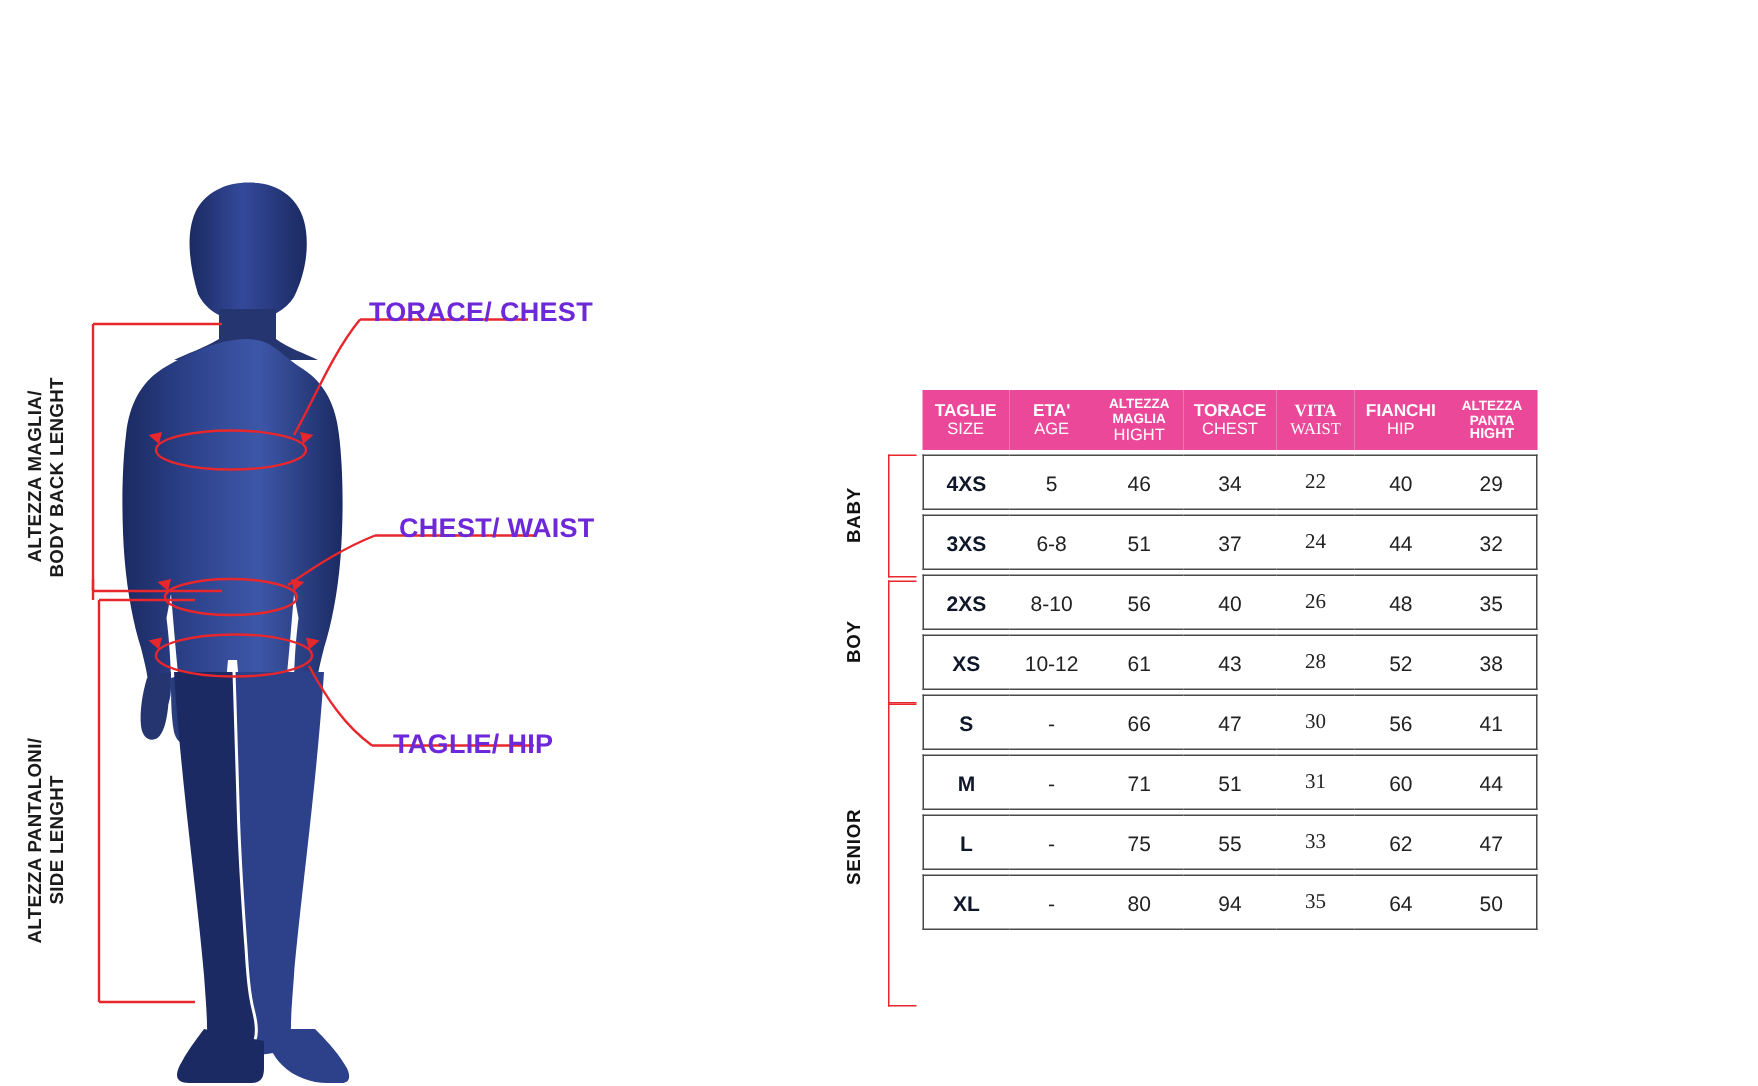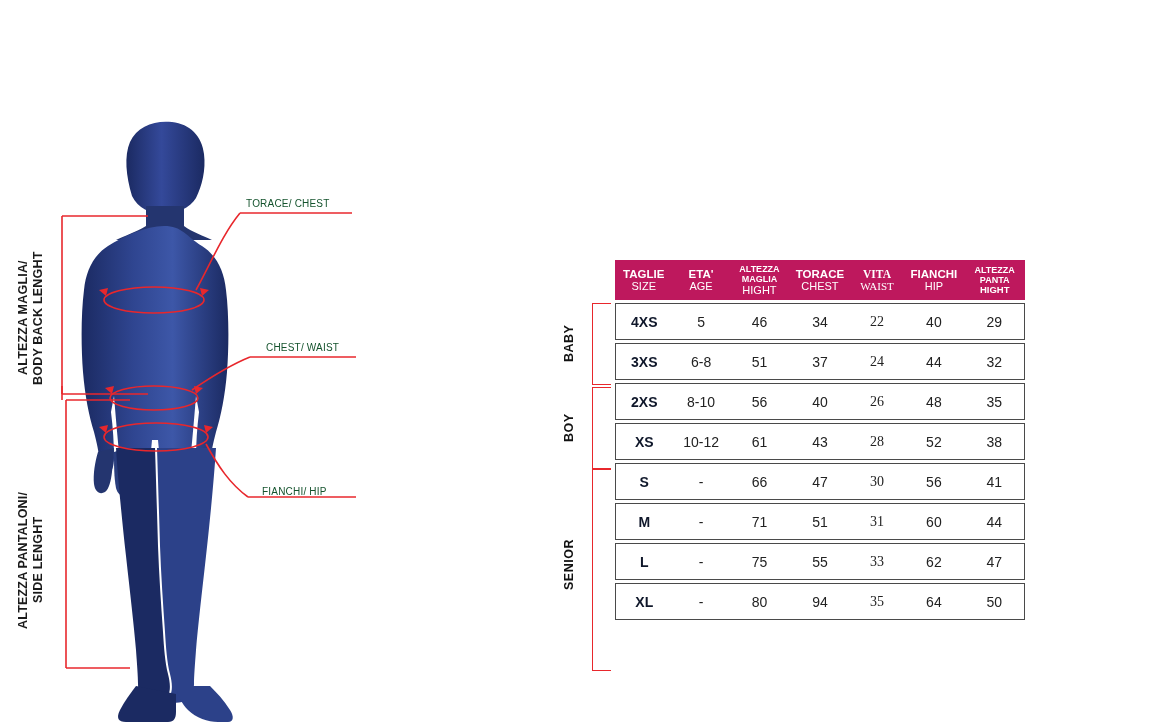--- a/index.html
+++ b/index.html
@@ -24,23 +24,23 @@
     height: 724px;
   }
   #figure-svg {
     position: absolute;
     left: 0;
     top: 0;
   }
 
   .callout-label {
     position: absolute;
-    font-weight: normal;
-    font-size: 10px;
-    color: #14532d;
+    font-weight: bold;
+    font-size: 18px;
+    color: #6d28d9;
     white-space: nowrap;
     letter-spacing: 0.2px;
   }
   #label-chest { left: 246px; top: 198px; }
   #label-waist { left: 266px; top: 342px; }
   #label-hip   { left: 262px; top: 486px; }
 
   .vlabel {
     position: absolute;
     font-weight: bold;
@@ -97,21 +97,21 @@
     border-collapse: separate;
     border-spacing: 0 3px;
     width: 410px;
   }
   table.size-table th,
   table.size-table td {
     text-align: center;
     vertical-align: middle;
   }
   thead tr.head-row th {
-    background: #be185d;
+    background: #ec4899;
     color: #ffffff;
     padding: 0;
     height: 40px;
     border: none;
   }
   .hdr-it {
     display: block;
     font-size: 11.5px;
     font-weight: bold;
     line-height: 12px;
@@ -363,21 +363,21 @@
       <path d="M66 400 L66 668"></path>
       <path d="M66 400 L130 400"></path>
       <path d="M66 668 L130 668"></path>
     </g>
   </svg>
 
   <div class="callout-label" id="label-chest">TORACE/ CHEST</div>
 
   <div class="callout-label" id="label-waist">CHEST/ WAIST</div>
 
-  <div class="callout-label" id="label-hip">FIANCHI/ HIP</div>
+  <div class="callout-label" id="label-hip">TAGLIE/ HIP</div>
 
   <div class="vlabel" id="label-backlength">ALTEZZA MAGLIA/<br>BODY BACK LENGHT</div>
 
   <div class="vlabel" id="label-sidelength">ALTEZZA PANTALONI/<br>SIDE LENGHT</div>
 </div>
 
 <div id="table-panel">
 
   <div class="group-label" id="group-baby">BABY</div>
   <div class="bracket" id="bracket-baby"></div>

